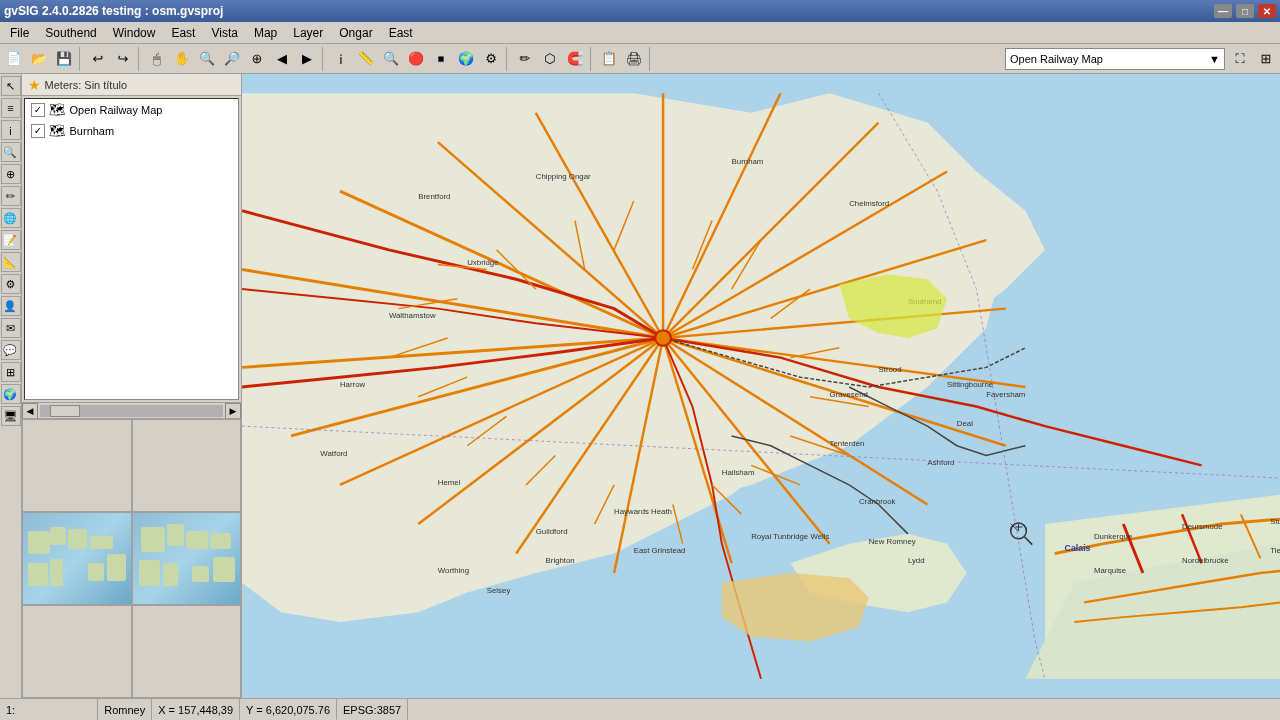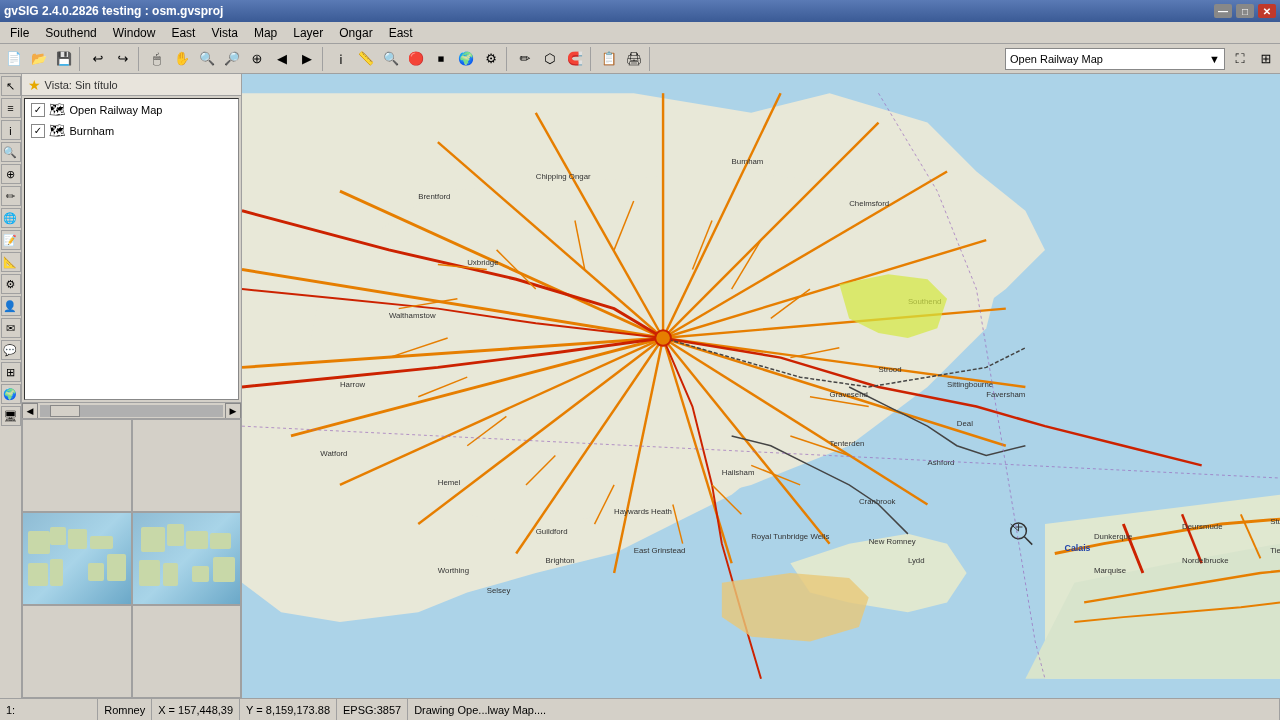--- a/index.html
+++ b/index.html
@@ -304,21 +304,21 @@
     <div class="side-icon">💬</div>
     <div class="side-icon">⊞</div>
     <div class="side-icon">🌍</div>
     <div class="side-icon">🖥</div>
   </div>
 
   <div id="left-panel">
 
     <div id="vista-bar">
       <span class="vista-icon">★</span>
-      <span>Vista: Sin título</span>
+      <span>Meters: Sin título</span>
     </div>
 
     <div id="layers-panel">
       <div class="layer-item">
         <div class="layer-check">✓</div>
         <span class="layer-icon">🗺</span>
         <span>Open Railway Map</span>
       </div>
       <div class="layer-item">
         <div class="layer-check">✓</div>
@@ -521,21 +521,18 @@
       <option>16,536,884</option>
     </select>
   </div>
   <div class="status-seg">
     <span>Romney</span>
   </div>
   <div class="status-seg">
     <span>X =</span>&nbsp;<span>157,448,39</span>
   </div>
   <div class="status-seg">
-    <span>Y =</span>&nbsp;<span>8,159,173.88</span>
+    <span>Y =</span>&nbsp;<span>6,620,075.76</span>
   </div>
   <div class="status-seg">
     <span>EPSG:3857</span>
   </div>
-  <div class="status-seg" style="flex:1;">
-    <span>Drawing Ope...lway Map....</span>
-  </div>
 </div>
 
 </body></html>

